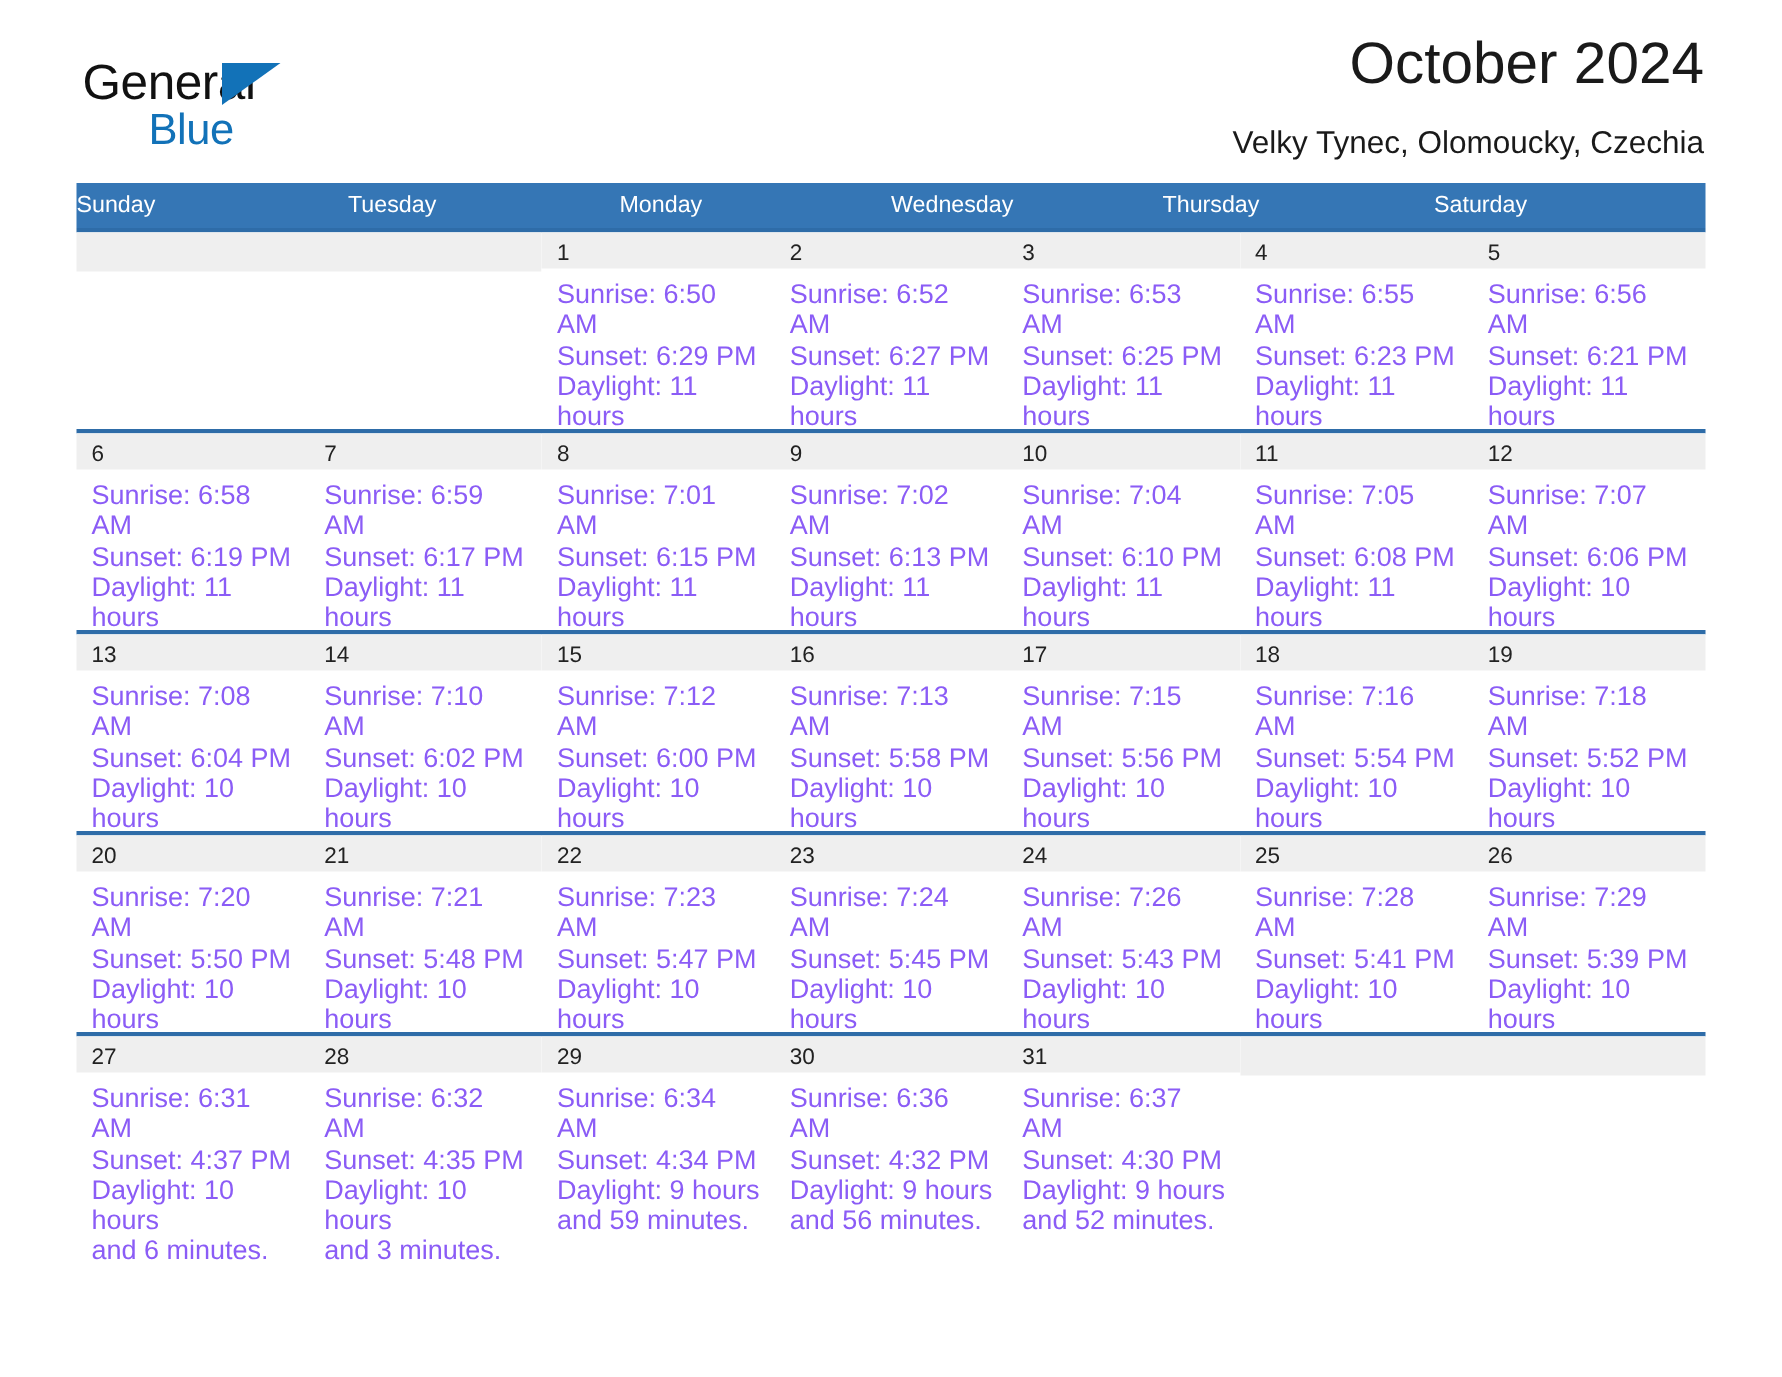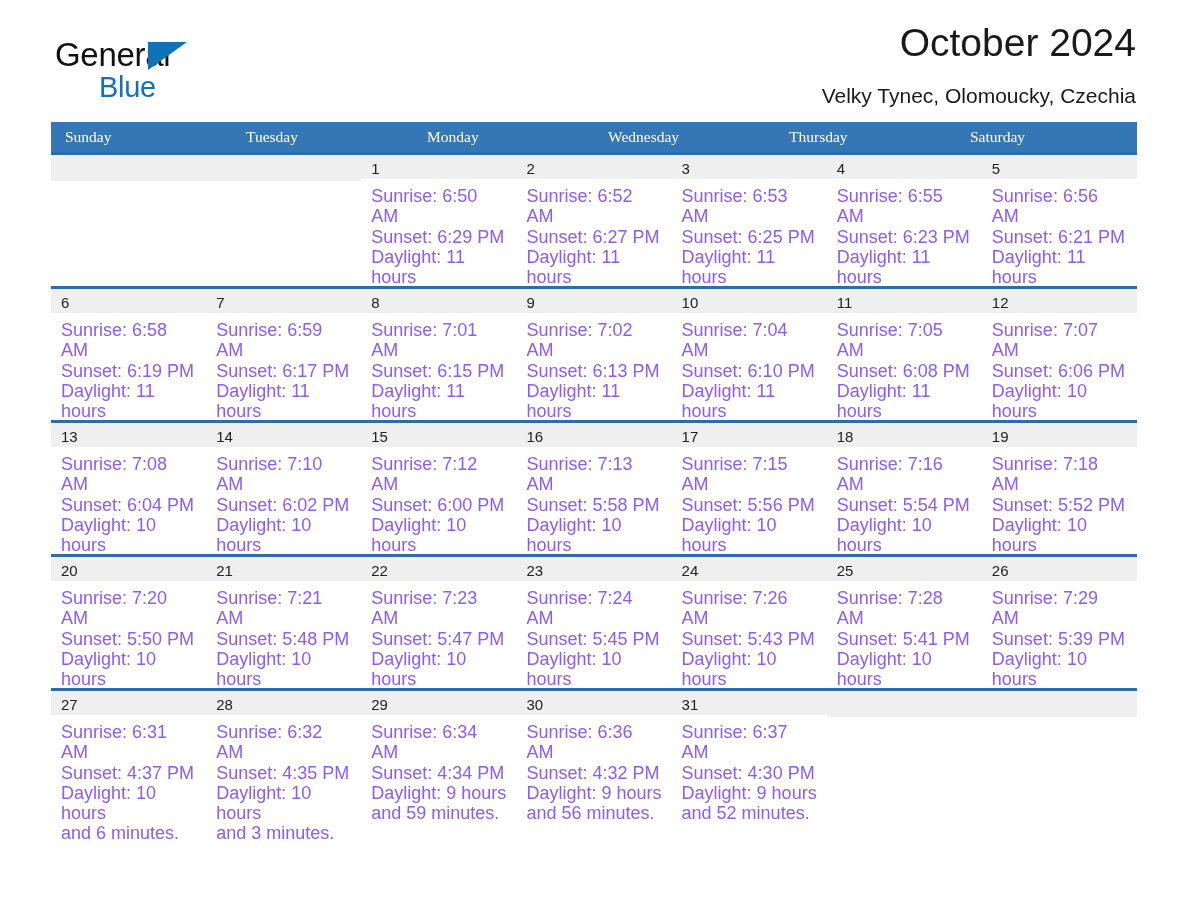--- a/index.html
+++ b/index.html
@@ -78,23 +78,22 @@
   .dow-row {
     display: flex;
     background: #3576b5;
     height: 30px;
   }
   .dow {
     flex: 1 1 0;
     color: #ffffff;
     font-size: 15.5px;
     line-height: 30px;
-    padding-left: 14px;
+    padding-left: 0;
     white-space: nowrap;
-    font-family: Liberation Serif, serif;
   }
   .week {
     display: flex;
     border-top: 3px solid #2e6ca8;
     background: #ffffff;
     height: 134px;
   }
   .week:first-of-type { border-top: none; }
   .cell {
     flex: 1 1 0;

